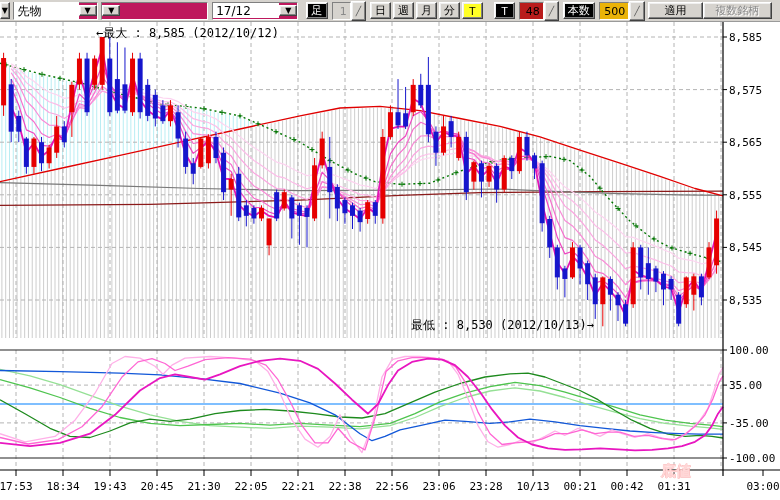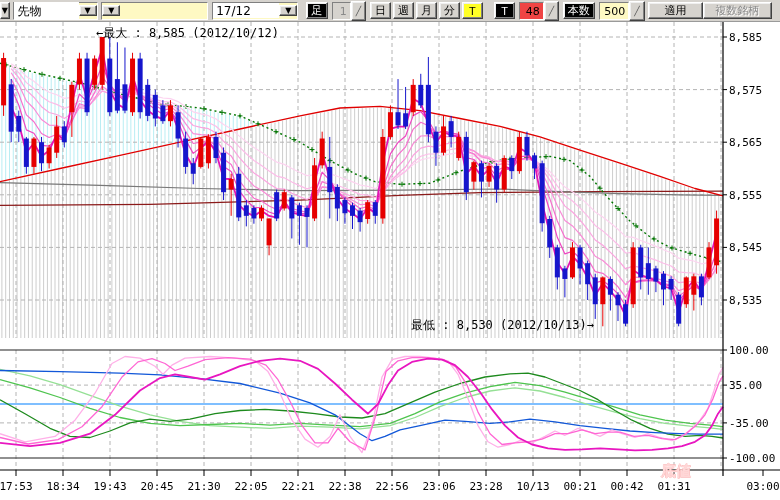--- a/index.html
+++ b/index.html
@@ -12,21 +12,21 @@
   .raised{background:#d6d3ce;border-top:1px solid #fff;border-left:1px solid #fff;
           border-right:1px solid #404040;border-bottom:1px solid #404040;
           box-shadow:inset -1px -1px 0 #808080, inset 1px 1px 0 #efefef;}
   .btn{font-size:11px;display:flex;align-items:center;justify-content:center;height:17px;
        box-sizing:border-box;cursor:pointer;white-space:nowrap;}
   .btn-black{background:#000;color:#fff;}
   .btn-yellow{background:#ffff26;color:#000;}
   .btn-disabled{color:#8a8a8a;text-shadow:1px 1px 0 #ffffff;}
   .combo{display:flex;height:18px;box-sizing:border-box;
          border-top:1px solid #808080;border-left:1px solid #808080;
-         border-right:1px solid #fff;border-bottom:1px solid #fff;background:#fef9c3;}
+         border-right:1px solid #fff;border-bottom:1px solid #fff;background:#be185d;}
   .combo .val{font-size:12px;padding:1px 3px 0 3px;background:#fff;color:#000;
               flex:1;overflow:hidden;white-space:nowrap;}
   .arrowbtn{width:16px;display:flex;align-items:center;justify-content:center;font-size:8px;color:#000;}
   .field{display:flex;height:18px;box-sizing:border-box;
          border-top:1px solid #808080;border-left:1px solid #808080;
          border-right:1px solid #fff;border-bottom:1px solid #fff;}
   .field .fval{font-size:11px;padding:2px 3px 0 2px;text-align:right;flex:1;white-space:nowrap;}
   .spin{width:14px;font-size:9px;color:#555;display:flex;align-items:center;justify-content:center;}
   .sp{width:4px;}
   
@@ -66,28 +66,28 @@
     <div class="spin raised tb">╱</div>
     <span class="sp"></span>
     <button class="btn raised tb" style="width:21px">日</button>
     <button class="btn raised tb" style="width:21px;margin-left:2px">週</button>
     <button class="btn raised tb" style="width:21px;margin-left:2px">月</button>
     <button class="btn raised tb" style="width:21px;margin-left:2px">分</button>
     <button class="btn btn-yellow raised tb" style="width:21px;margin-left:2px">T</button>
     <span style="width:12px"></span>
     <button class="btn btn-black raised tb" style="width:21px">T</button>
     <span class="sp"></span>
-    <div class="field tb" style="width:26px;background:#ef4444">
+    <div class="field tb" style="width:26px;background:#b91c1c">
       <span class="fval">48</span>
     </div>
     <div class="spin raised tb">╱</div>
     <span class="sp"></span>
     <button class="btn btn-black raised tb" style="width:32px">本数</button>
     <span class="sp"></span>
-    <div class="field tb" style="width:32px;background:#fef9c3">
+    <div class="field tb" style="width:32px;background:#eab308">
       <span class="fval">500</span>
     </div>
     <div class="spin raised tb">╱</div>
     <span class="sp"></span>
     <button class="btn raised tb" style="width:56px">適用</button>
     <span style="flex:1"></span>
     <button class="btn raised btn-disabled tb" style="width:72px;margin-right:8px">複数銘柄</button>
   </div>
 
   <div class="chart-area">

